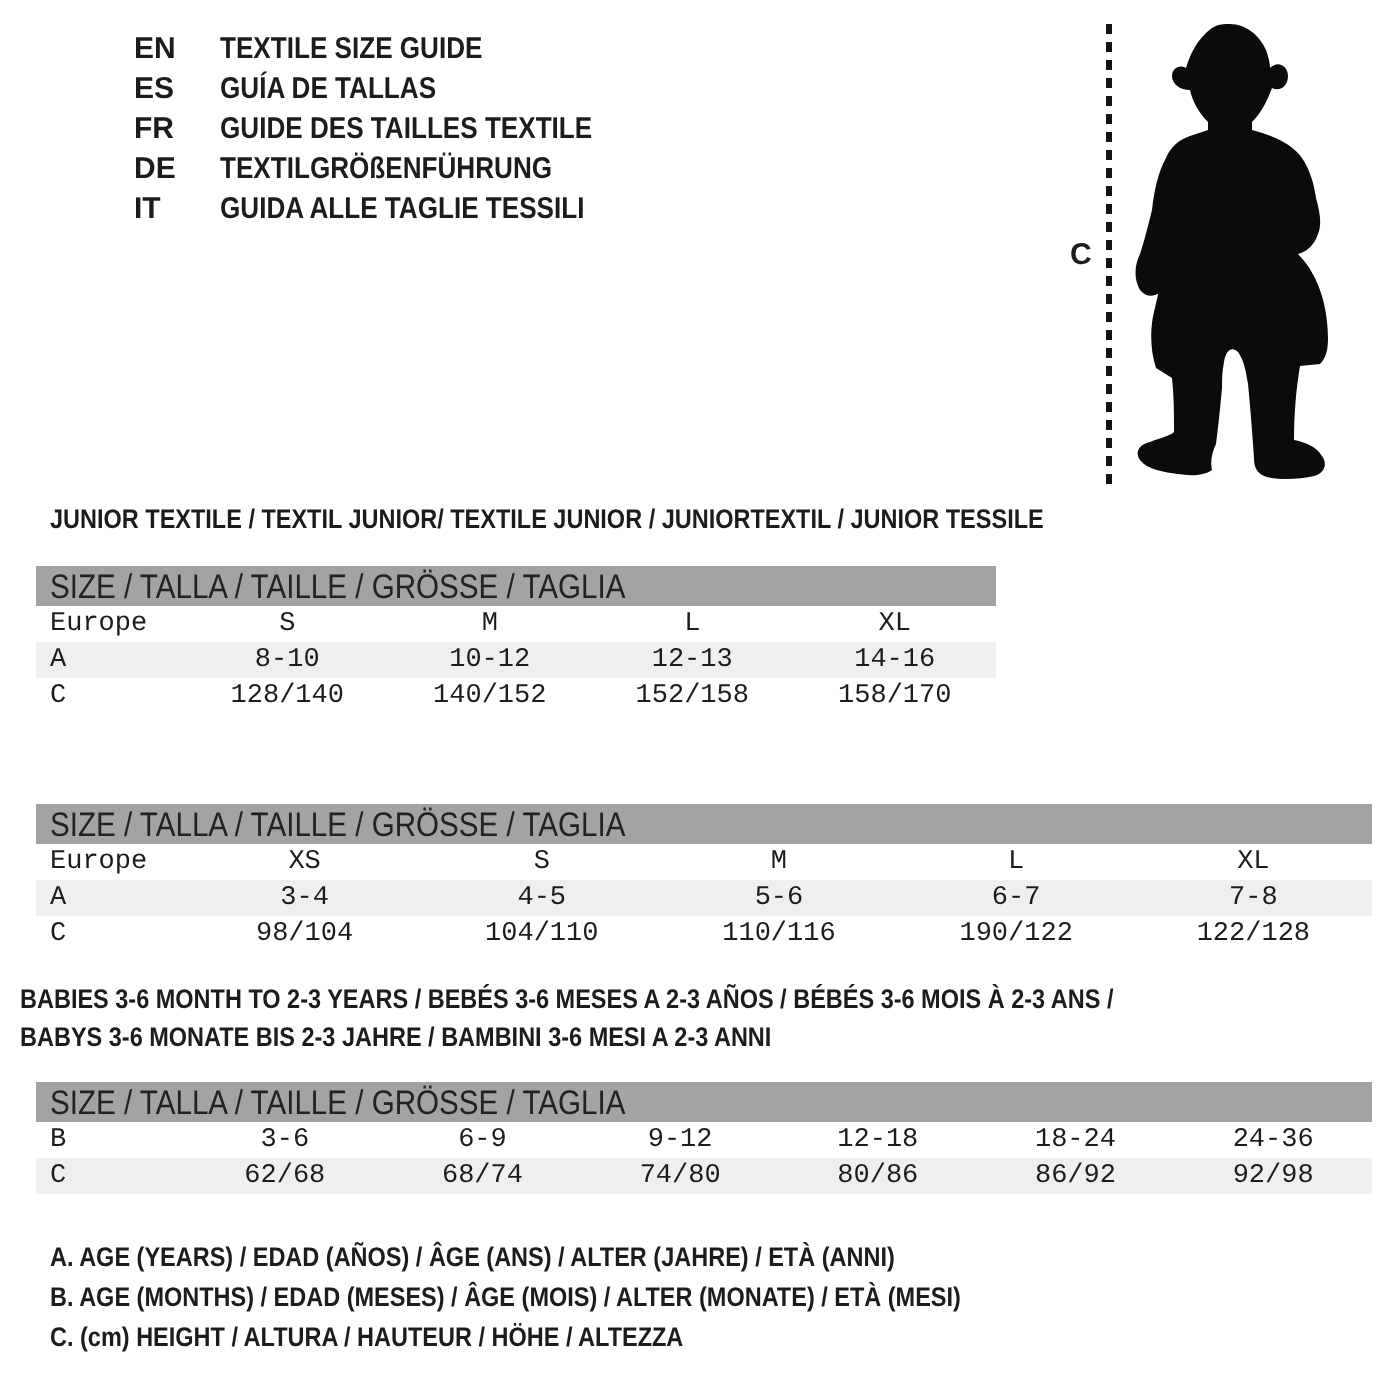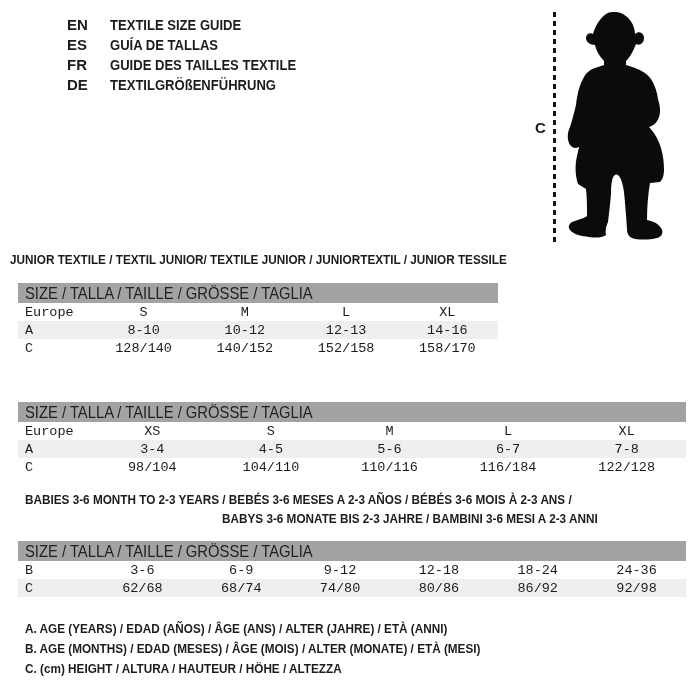--- a/index.html
+++ b/index.html
@@ -37,20 +37,23 @@
       <span class="lang-code">EN</span><span class="cond">TEXTILE SIZE GUIDE</span>
     </div>
     <div class="lang-row">
       <span class="lang-code">ES</span><span class="cond">GUÍA DE TALLAS</span>
     </div>
     <div class="lang-row">
       <span class="lang-code">FR</span><span class="cond">GUIDE DES TAILLES TEXTILE</span>
     </div>
     <div class="lang-row">
       <span class="lang-code">DE</span><span class="cond">TEXTILGRÖßENFÜHRUNG</span>
+    </div>
+    <div class="lang-row">
+      <span class="lang-code">IT</span><span class="cond">GUIDA ALLE TAGLIE TESSILI</span>
     </div>
   </div>
 
   <div class="abs measure-label" style="left:535px;top:119px;">C</div>
   <div class="abs dotline" style="left:553px;top:12px;height:230px;"></div>
   <svg class="abs" style="left:565px;top:9px;" width="135" height="235" viewBox="0 0 135 235" aria-hidden="true">
     <path fill="#0b0b0b" d="M50 3
       C58 3 65 9 68 16 C69 19 70 22 70 25
       C74 21 79 24 79 29 C79 34 75 37 71 35
       C68 43 65 48 61 52 L61 56
@@ -70,21 +73,21 @@
       C15 134 18 122 23 114
       C22 119 20 127 18 134 C15 139 9 141 5 136
       C2 131 2 124 5 118 C7 112 9 104 11 96
       C12 87 14 77 18 70 C20 65 24 61 30 59
       L39 56 L39 52
       C34 47 31 41 30 36 C25 36 21 33 21 29
       C21 25 25 23 28 25 C30 18 34 10 41 5
       C44 3 47 3 50 3 Z"></path>
   </svg>
 
-  <div class="abs title" style="left:10px;top:250px;">
+  <div class="abs title" style="left:25px;top:250px;">
     <span class="cond">JUNIOR TEXTILE / TEXTIL JUNIOR/ TEXTILE JUNIOR / JUNIORTEXTIL / JUNIOR TESSILE</span>
   </div>
   <div class="abs size-bar" style="left:18px;top:283px;width:480px;">
     <span class="cond">SIZE / TALLA / TAILLE / GRÖSSE / TAGLIA</span>
   </div>
   <table class="tbl abs" style="left:18px;top:303px;width:480px;">
     <colgroup>
         <col style="width:75px">
         <col>
         <col>
@@ -143,27 +146,27 @@
       <td>4-5</td>
       <td>5-6</td>
       <td>6-7</td>
       <td>7-8</td>
     </tr>
     <tr>
       <td class="lbl">C</td>
       <td>98/104</td>
       <td>104/110</td>
       <td>110/116</td>
-      <td>116/184</td>
+      <td>190/122</td>
       <td>122/128</td>
     </tr>
   </tbody>
     </table>
 
-  <div class="abs title" style="left:25px;top:490px;text-align:right;">
+  <div class="abs title" style="left:10px;top:490px;">
     <div><span class="cond">BABIES 3-6 MONTH TO 2-3 YEARS / BEBÉS 3-6 MESES A 2-3 AÑOS / BÉBÉS 3-6 MOIS À 2-3 ANS /</span></div>
     <div><span class="cond">BABYS 3-6 MONATE BIS 2-3 JAHRE / BAMBINI 3-6 MESI A 2-3 ANNI</span></div>
   </div>
   <div class="abs size-bar" style="left:18px;top:541px;width:668px;">
     <span class="cond">SIZE / TALLA / TAILLE / GRÖSSE / TAGLIA</span>
   </div>
   <table class="tbl abs" style="left:18px;top:561px;width:668px;">
     <colgroup>
         <col style="width:75px">
         <col>

